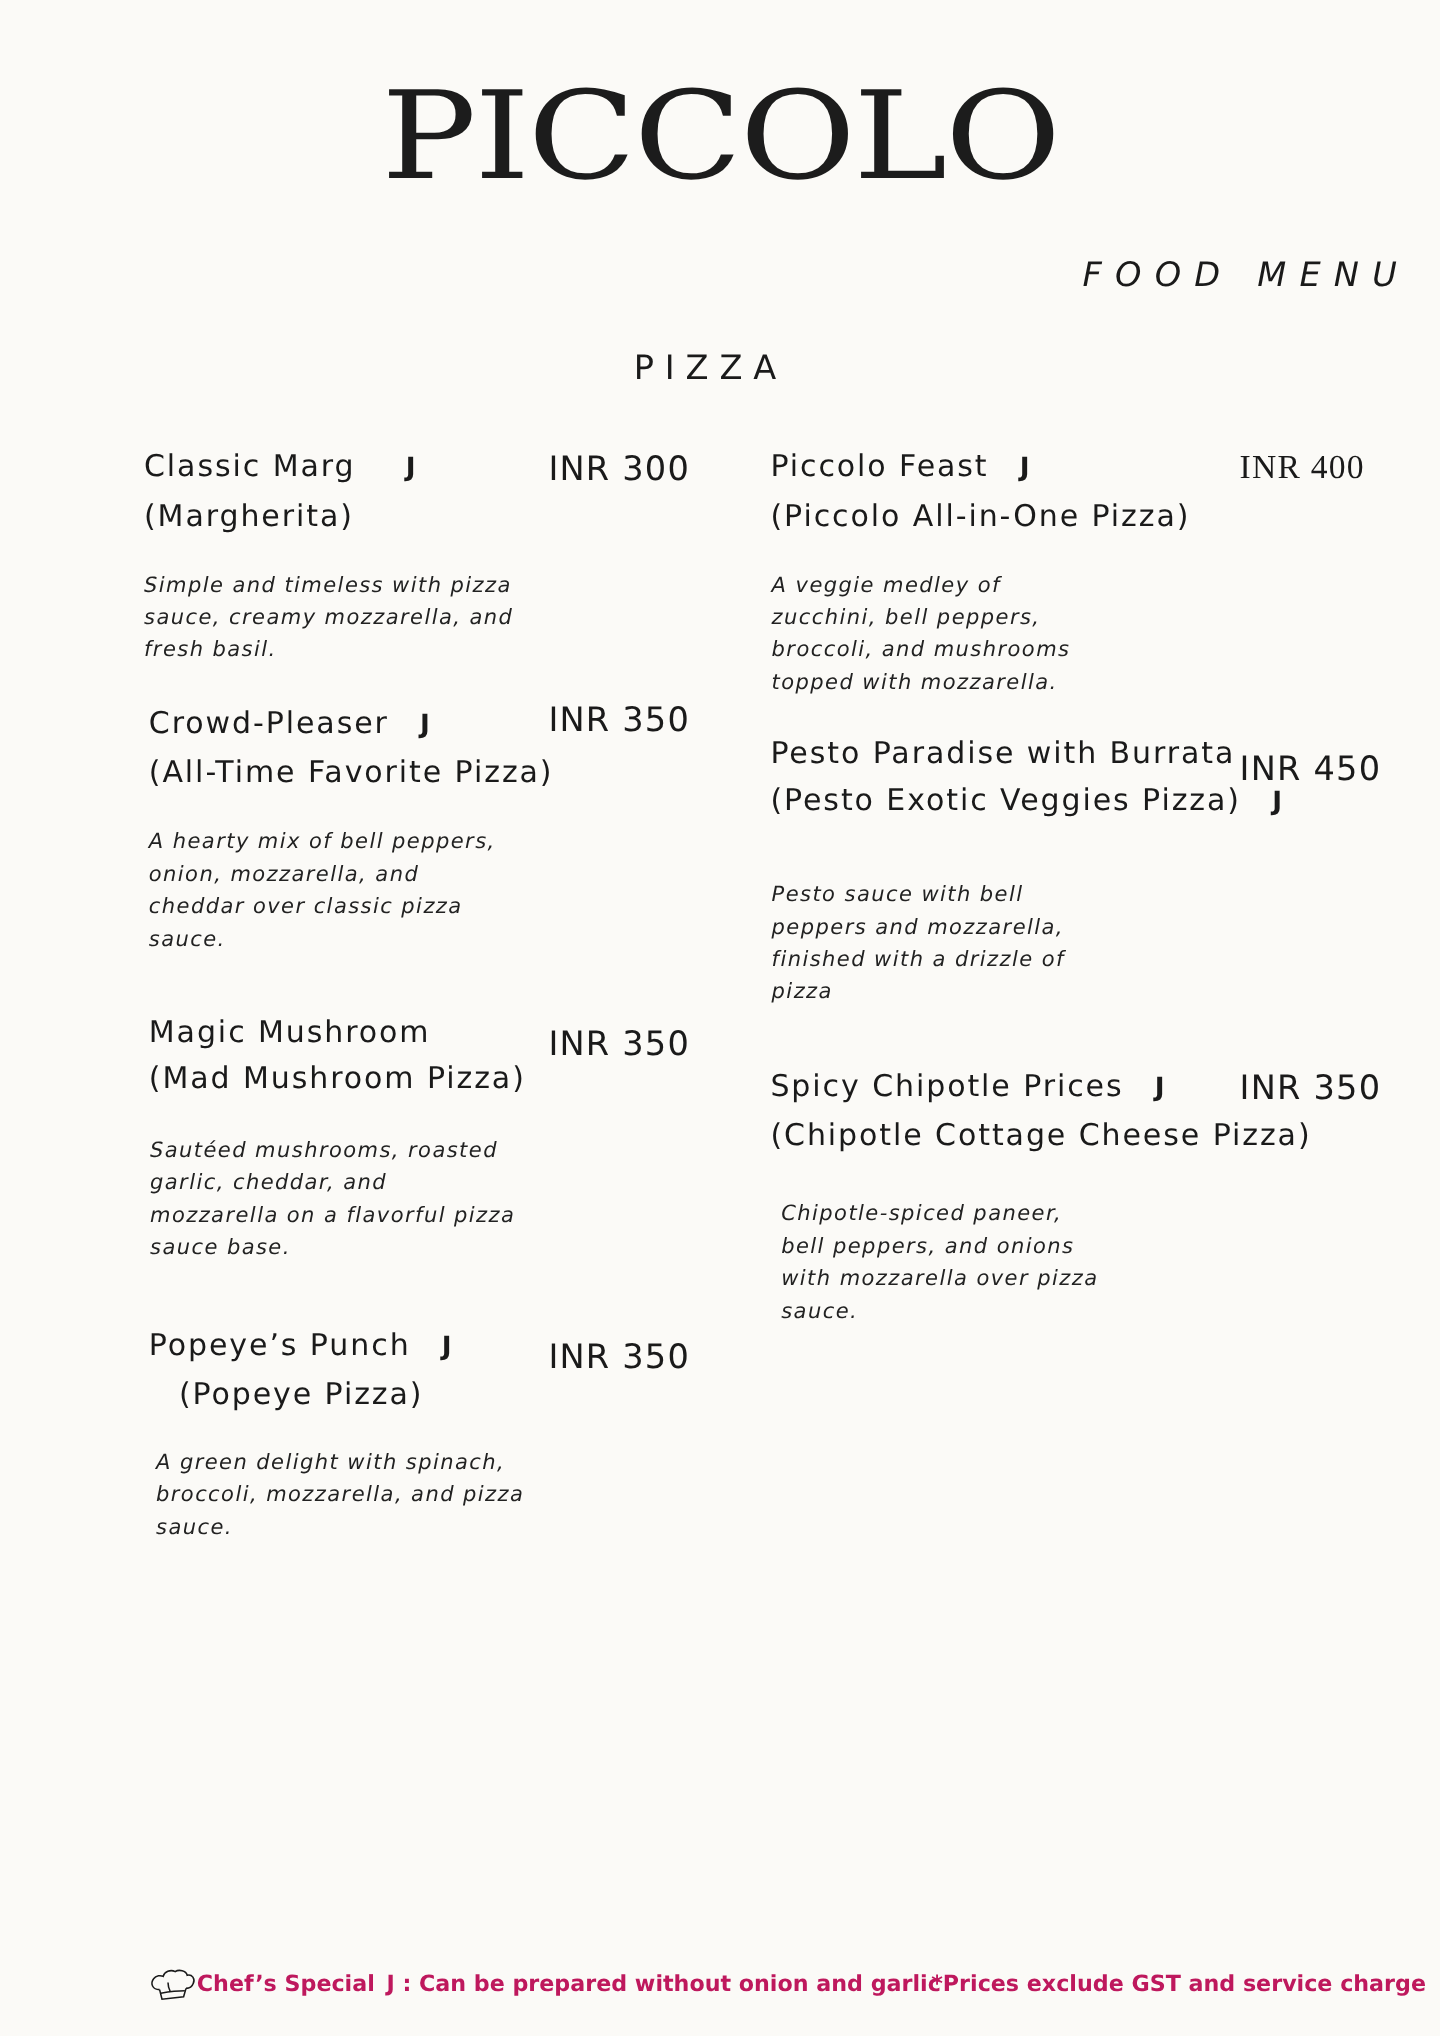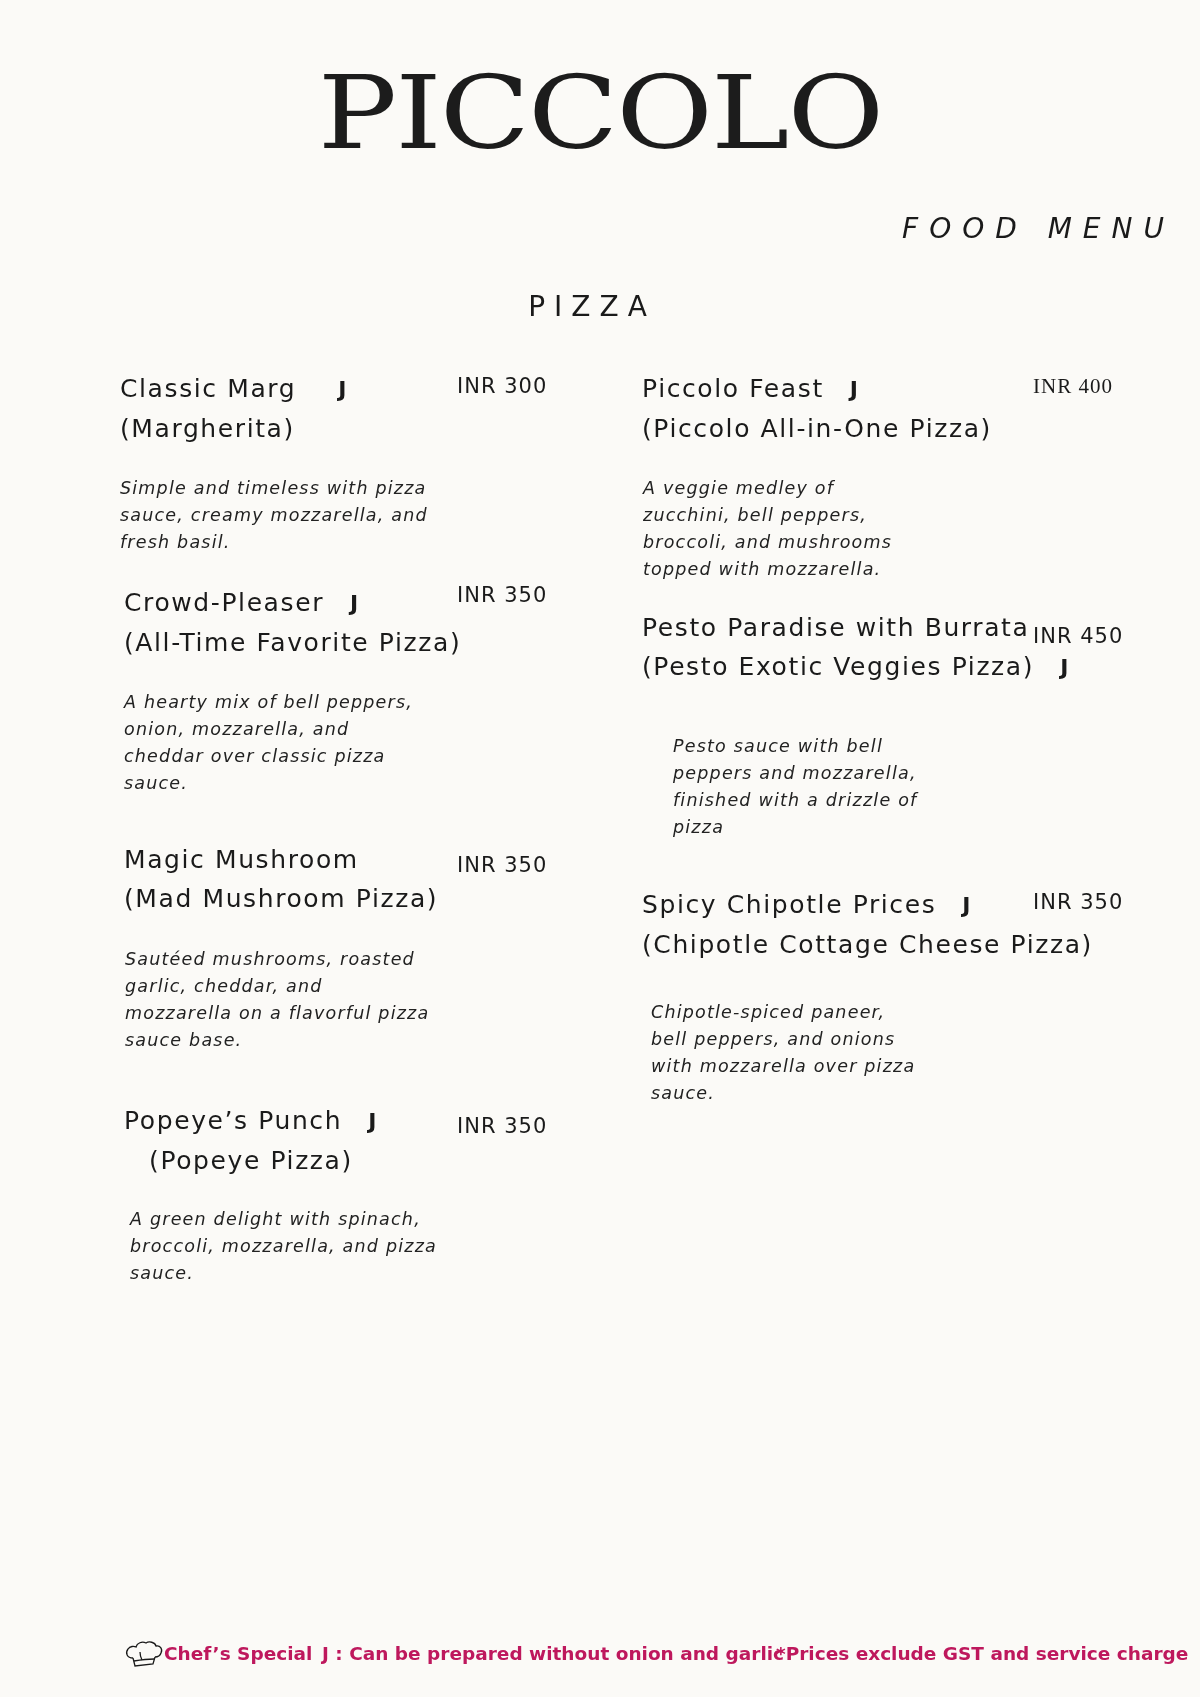--- a/index.html
+++ b/index.html
@@ -18,21 +18,21 @@
       left:0; width:1175px; top:212px; text-align:right;
       font-size:28px; font-style:italic; font-weight:300; letter-spacing:11px; color:#1a1a1a;
     }
     .section {
       left:0; width:1184px; top:290px; text-align:center;
       font-size:28px; letter-spacing:9px; color:#1a1a1a;
     }
     .item { position:absolute; }
     .name { font-size:25px; line-height:39px; letter-spacing:1.6px; font-weight:400; color:#1a1a1a; white-space:nowrap; }
     .veg { font-weight:700; font-size:22px; margin-left:26px; }
-    .price { position:absolute; font-size:21px; letter-spacing:1px; color:#1a1a1a; white-space:nowrap; }
+    .price { position:absolute; font-size:28px; letter-spacing:1px; color:#1a1a1a; white-space:nowrap; }
     .desc { position:absolute; font-size:17.5px; line-height:27px; font-style:italic; letter-spacing:1.2px; color:#222; }
     .footer { position:absolute; top:1643px; font-size:18.5px; font-weight:700; color:#be185d; white-space:nowrap; }
     .hat { position:absolute; left:124px; top:1640px; width:40px; height:28px; }
   </style>
 </head>
 <body>
 
 <div class="abs brand">PICCOLO</div>
 <div class="abs subtitle">FOOD MENU</div>
 <div class="abs section">PIZZA</div>
@@ -93,21 +93,21 @@
   <div>zucchini, bell peppers,</div>
   <div>broccoli, and mushrooms</div>
   <div>topped with mozzarella.</div>
 </div>
 
 <div class="item" style="left:642px; top:608px;">
   <div class="name">Pesto Paradise with Burrata</div>
   <div class="name"><span>(Pesto Exotic Veggies Pizza)</span><span class="veg">J</span></div>
 </div>
 <div class="price" style="left:1033px; top:624px;">INR 450</div>
-<div class="desc" style="left:673px; top:733px;">
+<div class="desc" style="left:643px; top:733px;">
   <div>Pesto sauce with bell</div>
   <div>peppers and mozzarella,</div>
   <div>finished with a drizzle of</div>
   <div>pizza</div>
 </div>
 
 <div class="item" style="left:642px; top:885px;">
   <div class="name"><span>Spicy Chipotle Prices</span><span class="veg">J</span></div>
   <div class="name">(Chipotle Cottage Cheese Pizza)</div>
 </div>

